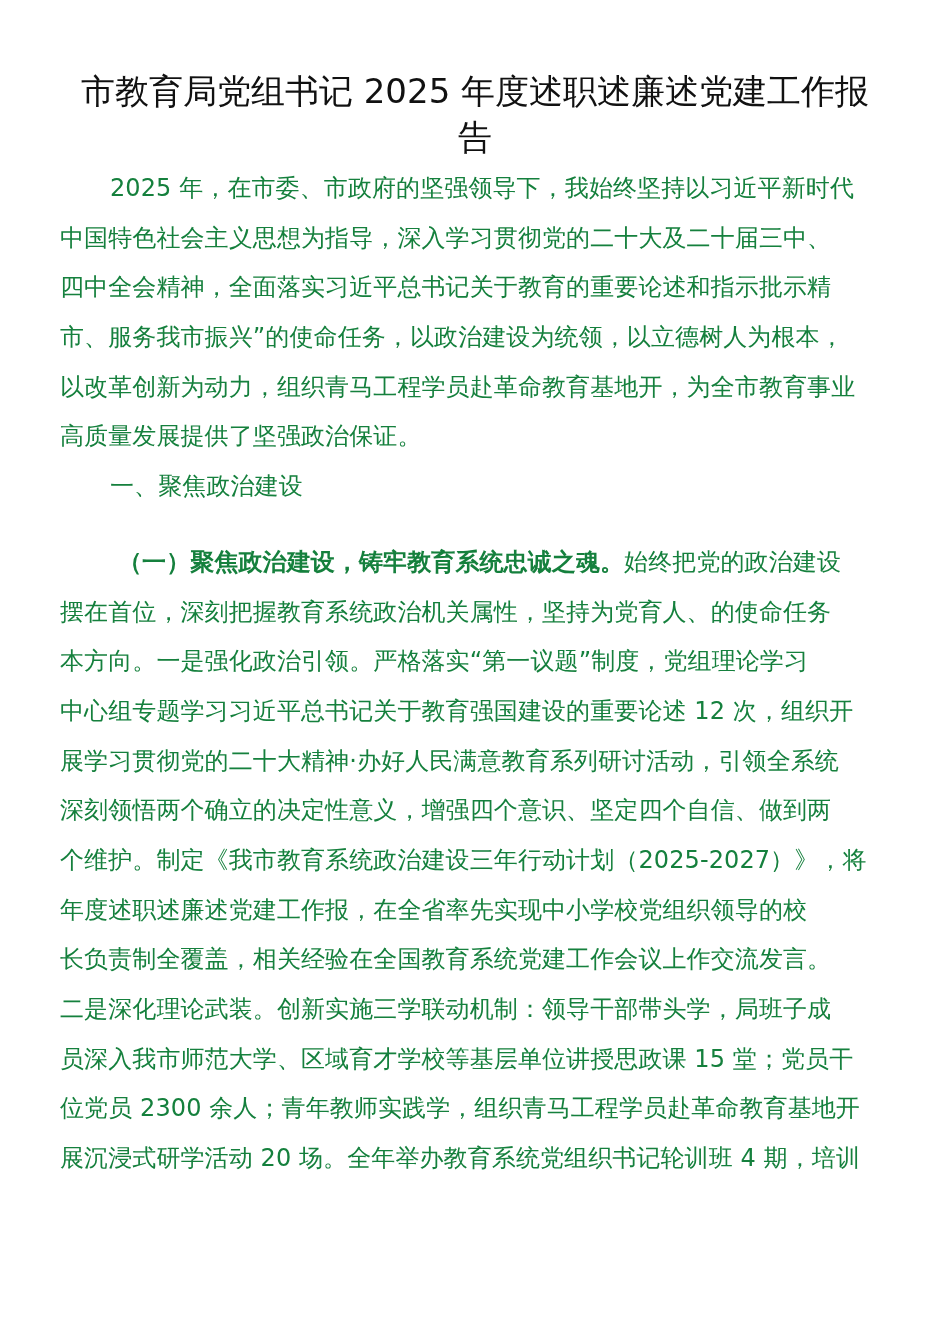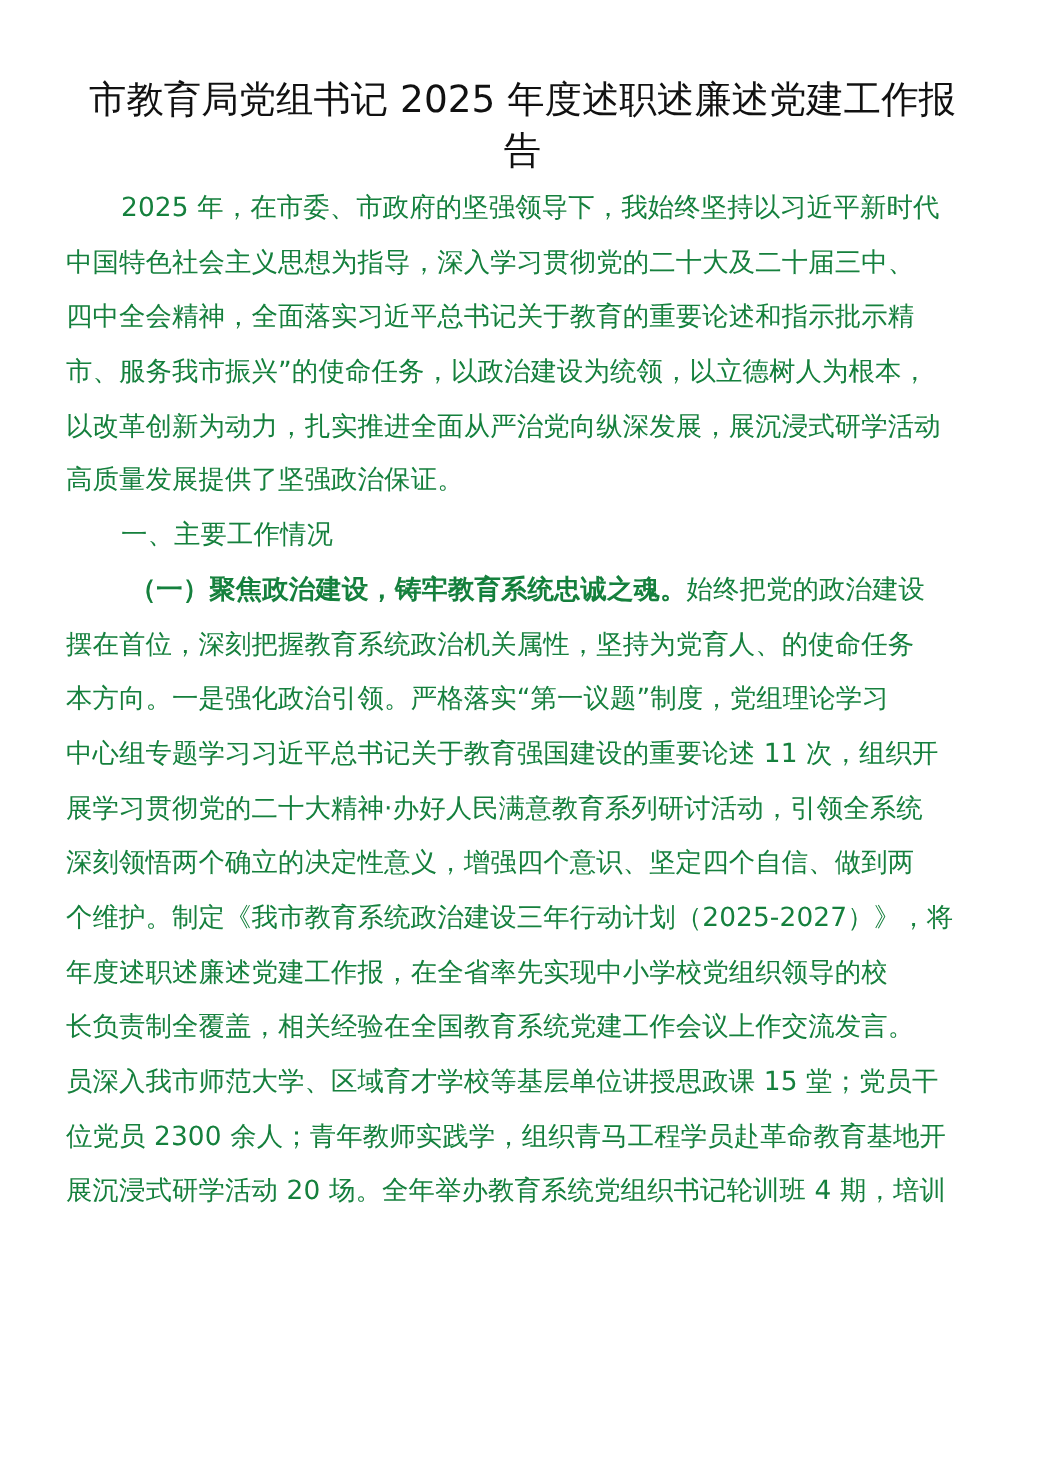--- a/index.html
+++ b/index.html
@@ -53,20 +53,21 @@
       font-size: 24px;
       white-space: nowrap;
       letter-spacing: 0.1px;
       color: #15803d;
     }
     .indent {
       padding-left: 50px;
     }
     .indent-h2 {
       padding-left: 58px;
+      margin-top: 26px;
     }
     .lead-line .lead {
       font-weight: bold;
     }
   </style>
 </head>
 <body>
 
 <div class="page">
 
@@ -75,35 +76,36 @@
     <span class="tline">告</span>
   </h1>
 
   <div class="body-text">
 
     <div>
       <span class="line indent">2025 年，在市委、市政府的坚强领导下，我始终坚持以习近平新时代</span>
       <span class="line">中国特色社会主义思想为指导，深入学习贯彻党的二十大及二十届三中、</span>
       <span class="line">四中全会精神，全面落实习近平总书记关于教育的重要论述和指示批示精</span>
       <span class="line">市、服务我市振兴”的使命任务，以政治建设为统领，以立德树人为根本，</span>
-      <span class="line">以改革创新为动力，扎实推进全面从严治党向纵深发展，展沉浸式研学活动</span>
+      <span class="line">以改革创新为动力，组织青马工程学员赴革命教育基地开，为全市教育事业</span>
       <span class="line">高质量发展提供了坚强政治保证。</span>
     </div>
 
-    <span class="line indent">一、主要工作情况</span>
+    <span class="line indent">一、聚焦政治建设</span>
 
     <div>
       <span class="line indent-h2 lead-line"><span class="lead">（一）聚焦政治建设，铸牢教育系统忠诚之魂。</span><span>始终把党的政治建设</span></span>
       <span class="line">摆在首位，深刻把握教育系统政治机关属性，坚持为党育人、的使命任务</span>
       <span class="line">本方向。一是强化政治引领。严格落实“第一议题”制度，党组理论学习</span>
-      <span class="line">中心组专题学习习近平总书记关于教育强国建设的重要论述 11 次，组织开</span>
+      <span class="line">中心组专题学习习近平总书记关于教育强国建设的重要论述 12 次，组织开</span>
       <span class="line">展学习贯彻党的二十大精神·办好人民满意教育系列研讨活动，引领全系统</span>
       <span class="line">深刻领悟两个确立的决定性意义，增强四个意识、坚定四个自信、做到两</span>
       <span class="line">个维护。制定《我市教育系统政治建设三年行动计划（2025-2027）》，将</span>
       <span class="line">年度述职述廉述党建工作报，在全省率先实现中小学校党组织领导的校</span>
       <span class="line">长负责制全覆盖，相关经验在全国教育系统党建工作会议上作交流发言。</span>
+      <span class="line">二是深化理论武装。创新实施三学联动机制：领导干部带头学，局班子成</span>
       <span class="line">员深入我市师范大学、区域育才学校等基层单位讲授思政课 15 堂；党员干</span>
       <span class="line">位党员 2300 余人；青年教师实践学，组织青马工程学员赴革命教育基地开</span>
       <span class="line">展沉浸式研学活动 20 场。全年举办教育系统党组织书记轮训班 4 期，培训</span>
     </div>
 
   </div>
 </div>
 
 </body></html>

